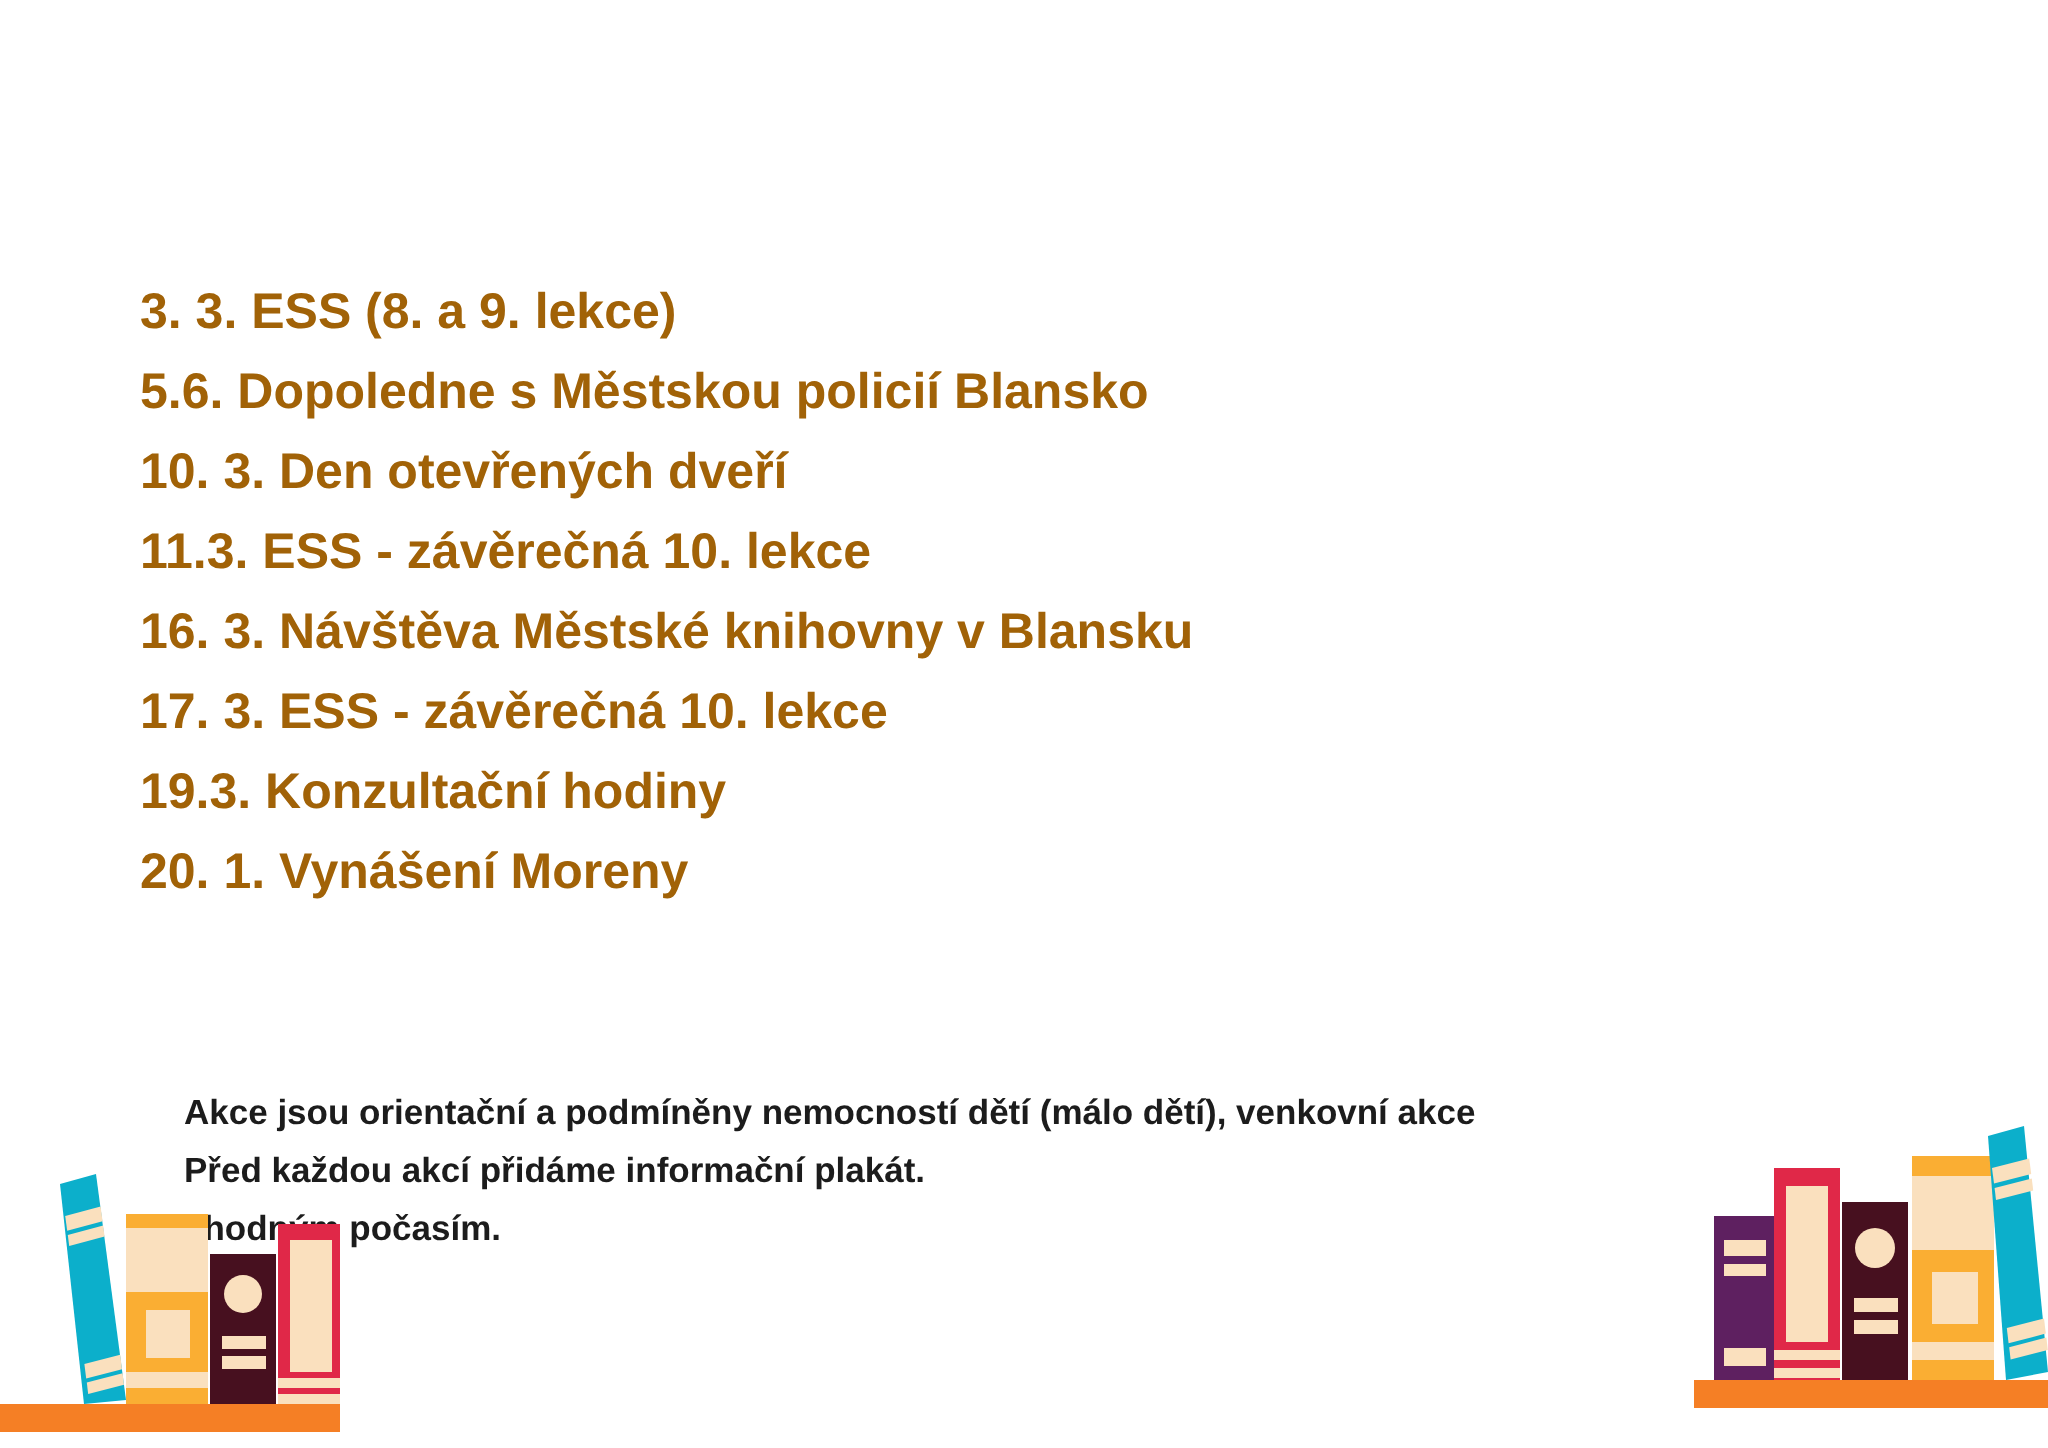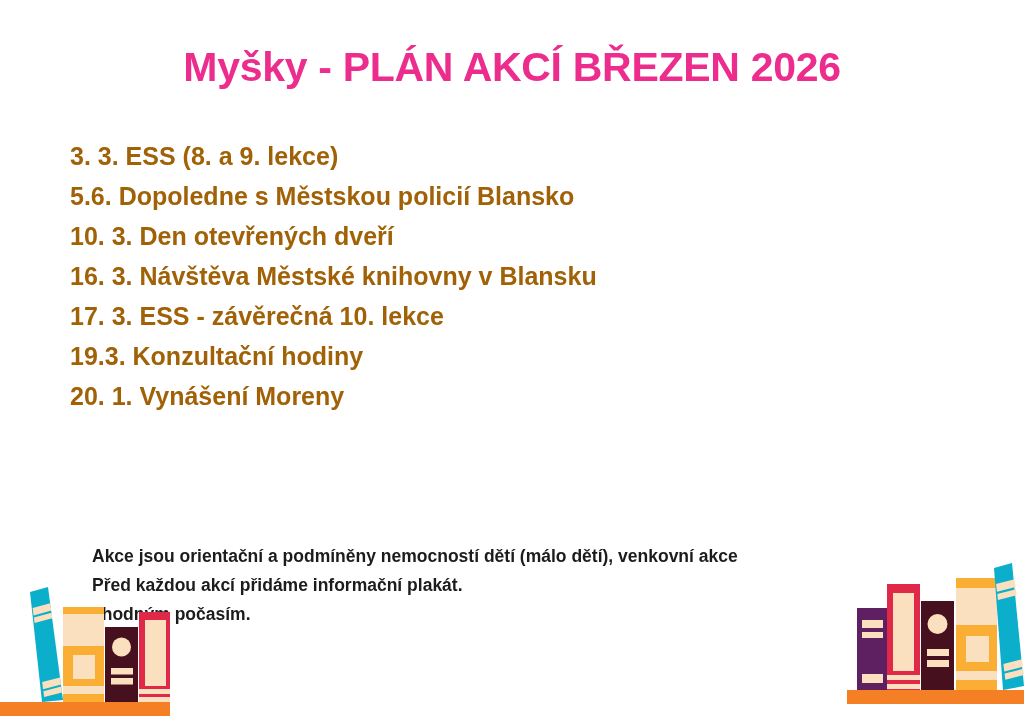--- a/index.html
+++ b/index.html
@@ -73,26 +73,26 @@
   }
   .shelf svg { display: block; }
   #shelf-left  { left: 0;  }
   #shelf-right { right: 0; }
 </style>
 </head>
 <body>
 
 <div id="poster">
 
-  <div id="title">Myšky - PLÁN AKCÍ BŘEZEN 2026</div>
 
   <ul id="event-list">
     <li>3. 3. ESS (8. a 9. lekce)</li>
     <li>5.6. Dopoledne s Městskou policií Blansko</li>
     <li>10. 3. Den otevřených dveří</li>
+    <li>11.3. ESS - závěrečná 10. lekce</li>
     <li>16. 3. Návštěva Městské knihovny v Blansku</li>
     <li>17. 3. ESS - závěrečná 10. lekce</li>
     <li>19.3. Konzultační hodiny</li>
     <li>20. 1. Vynášení Moreny</li>
   </ul>
 
   <div id="note">
     <div class="note-line">Akce jsou orientační a podmíněny nemocností dětí (málo dětí), venkovní akce</div>
     <div class="note-line">Před každou akcí přidáme informační plakát.</div>
     <div class="note-line">vhodným počasím.</div>

